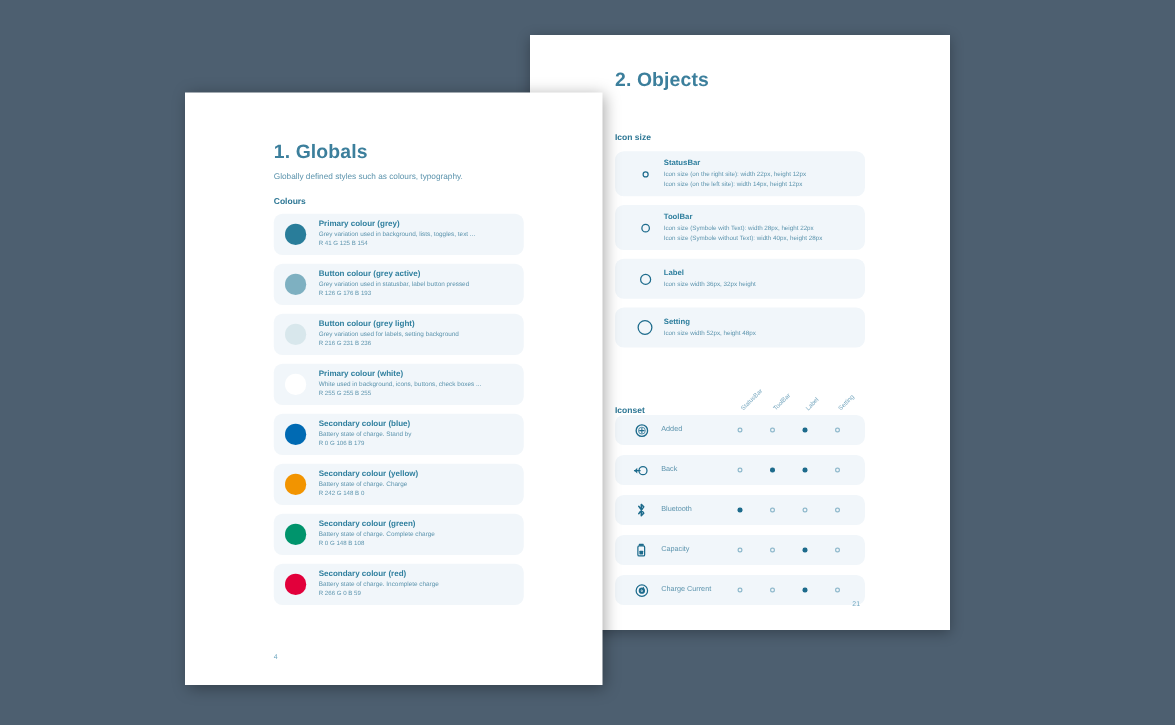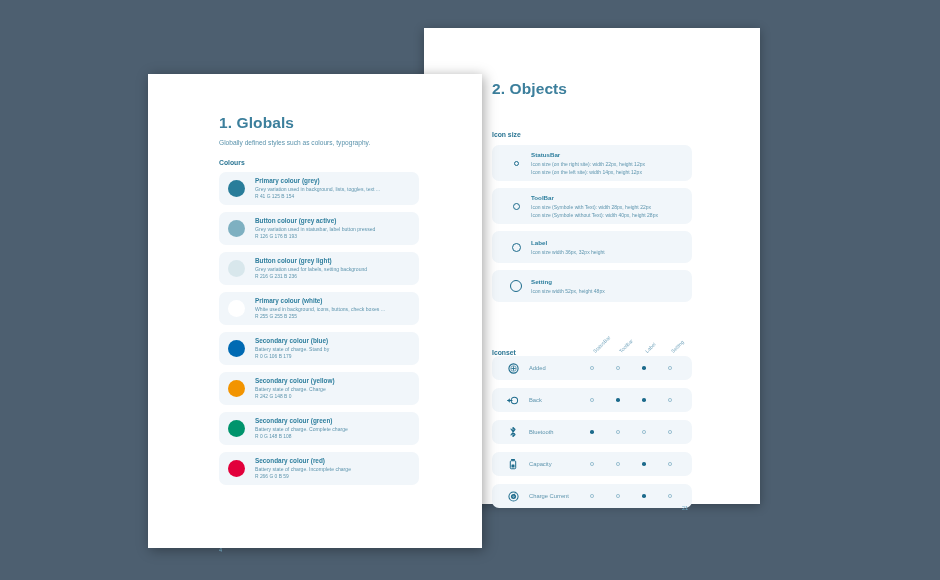--- a/index.html
+++ b/index.html
@@ -37,21 +37,20 @@
     width: 334px;
     height: 474px;
     box-shadow: 2px 2px 12px rgba(0,0,0,0.35);
     z-index: 2;
   }
 
   .page-inner {
     position: relative;
     width: 100%;
     height: 100%;
-    margin-top: 24px;
   }
 
   
   .h1 {
     color: #3c7f9c;
     font-size: 15.5px;
     font-weight: bold;
     letter-spacing: 0.1px;
   }
   .intro {
@@ -62,21 +61,21 @@
   .sub-head {
     color: #2c7694;
     font-size: 6.8px;
     font-weight: bold;
   }
 
   
   #page-globals .content {
     position: absolute;
     left: 71px;
-    top: 16px;
+    top: 39px;
     width: 200px;
   }
   .colours-label {
     margin-top: 13px;
     margin-bottom: 6px;
   }
 
   
   .colour-row {
     display: flex;

